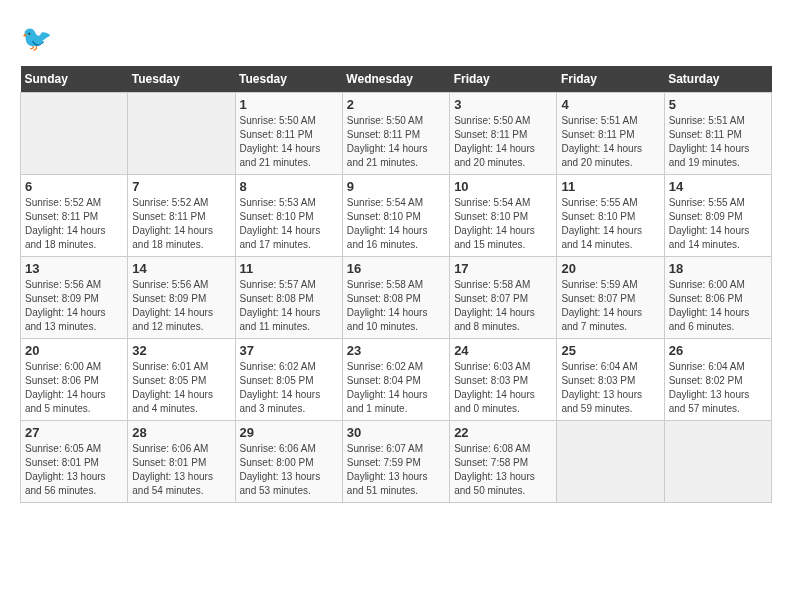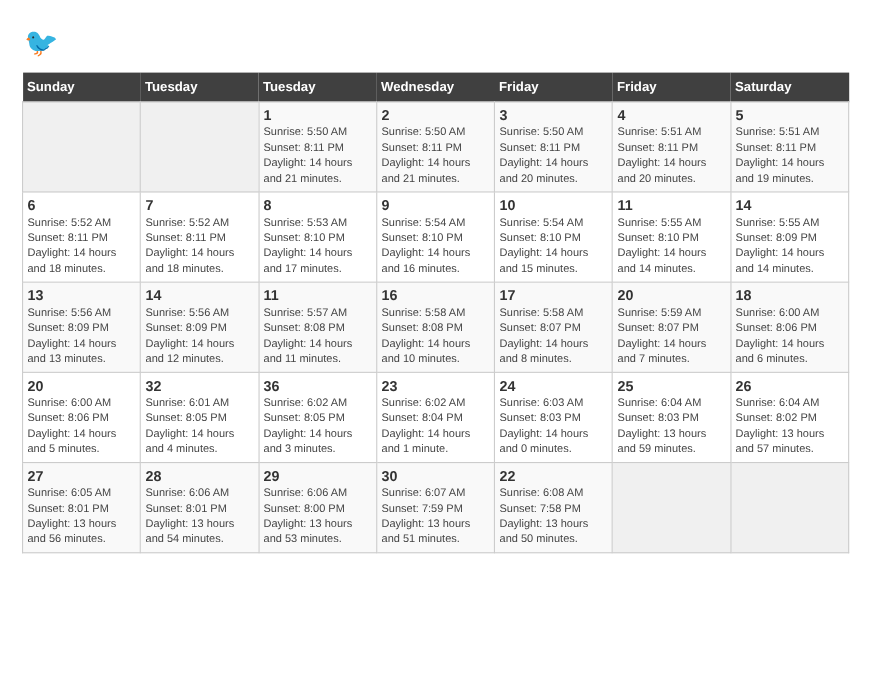--- a/index.html
+++ b/index.html
@@ -208,21 +208,21 @@
       <tr>
         <td>
           <span class="day-number">20</span>
           <div class="day-info">Sunrise: 6:00 AM<br>Sunset: 8:06 PM<br>Daylight: 14 hours and 5 minutes.</div>
         </td>
         <td>
           <span class="day-number">32</span>
           <div class="day-info">Sunrise: 6:01 AM<br>Sunset: 8:05 PM<br>Daylight: 14 hours and 4 minutes.</div>
         </td>
         <td>
-          <span class="day-number">36</span>
+          <span class="day-number">37</span>
           <div class="day-info">Sunrise: 6:02 AM<br>Sunset: 8:05 PM<br>Daylight: 14 hours and 3 minutes.</div>
         </td>
         <td>
           <span class="day-number">23</span>
           <div class="day-info">Sunrise: 6:02 AM<br>Sunset: 8:04 PM<br>Daylight: 14 hours and 1 minute.</div>
         </td>
         <td>
           <span class="day-number">24</span>
           <div class="day-info">Sunrise: 6:03 AM<br>Sunset: 8:03 PM<br>Daylight: 14 hours and 0 minutes.</div>
         </td>

